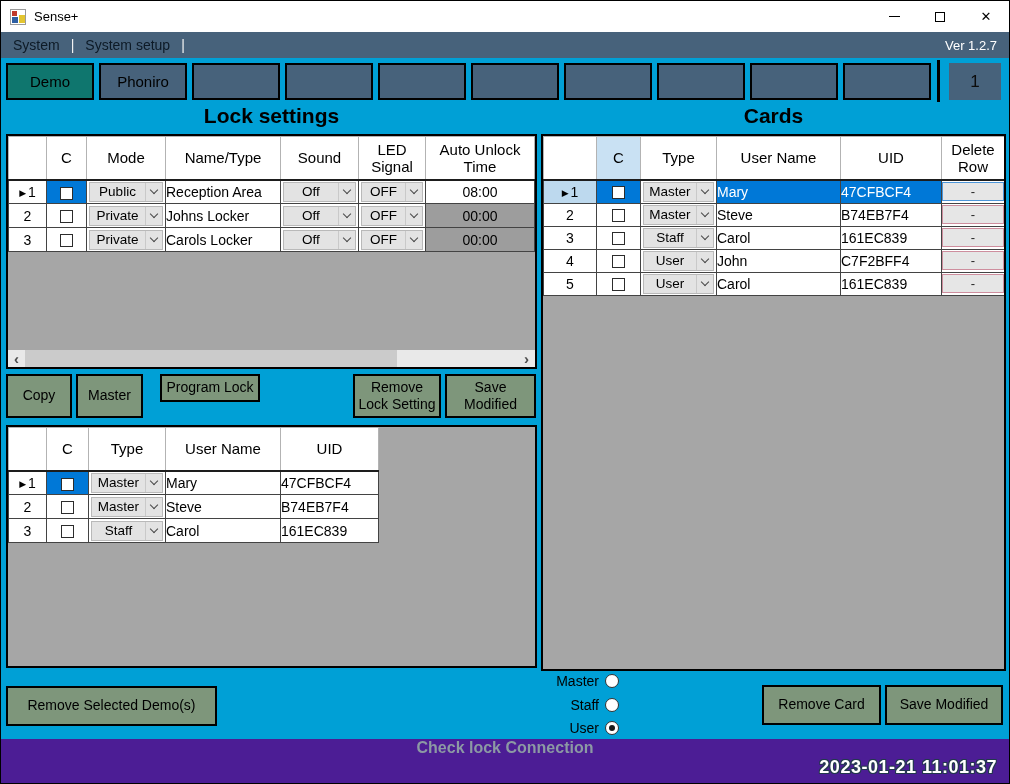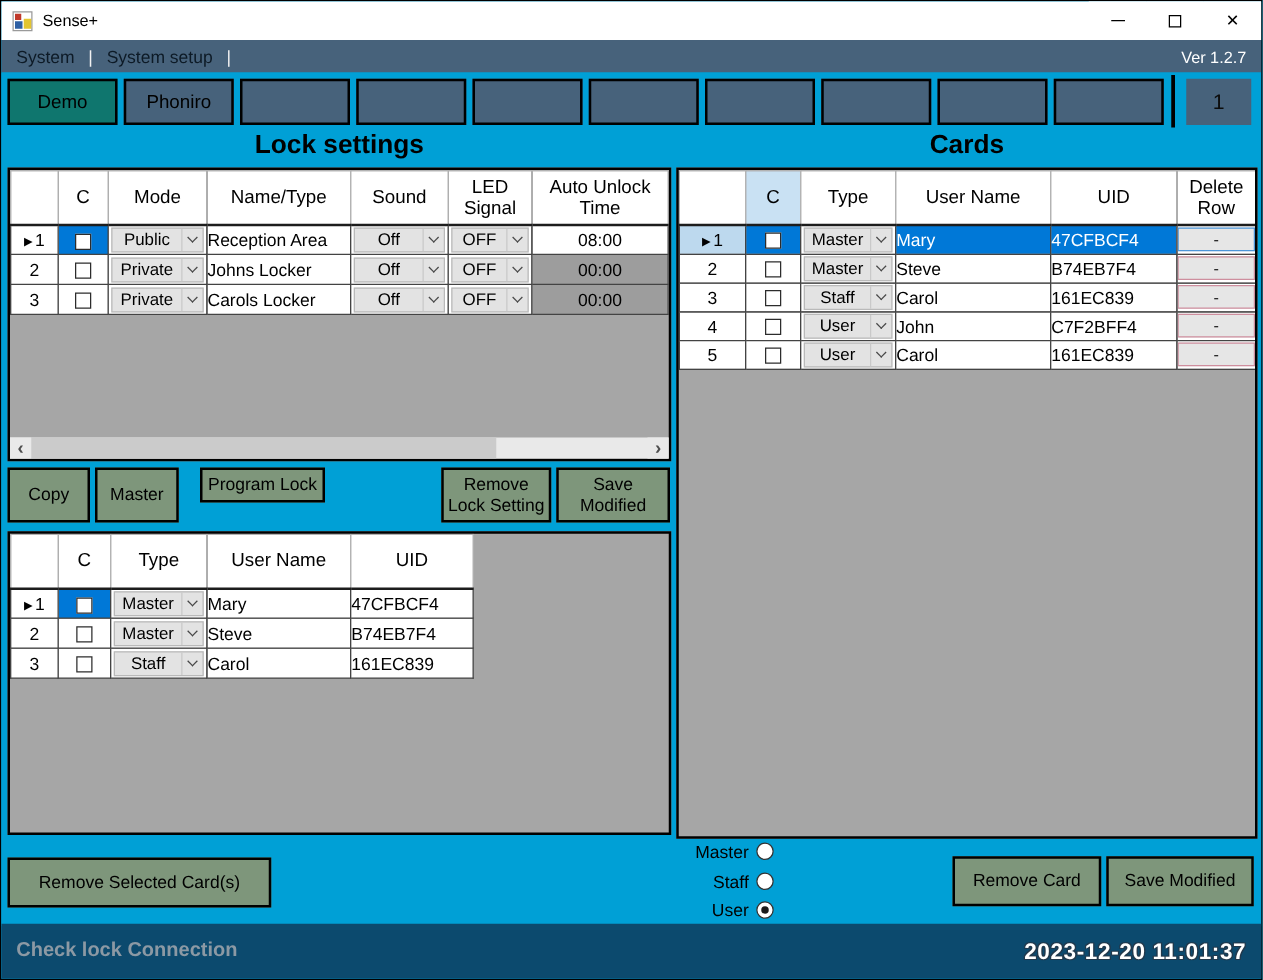--- a/index.html
+++ b/index.html
@@ -91,21 +91,21 @@
   .btn-removecard  { left: 761px; top: 627px; width: 119px; height: 40px; }
   .btn-savecards   { left: 884px; top: 627px; width: 118px; height: 40px; }
 
   
   .radio-row { position: absolute; left: 546px; width: 72px; height: 16px; display: flex; align-items: center; justify-content: flex-end; gap: 6px; font-size: 14px; color: #000; cursor: default; }
   .radio-master { top: 615px; } .radio-staff { top: 639px; } .radio-user { top: 662px; }
   .radio-circle { width: 14px; height: 14px; border-radius: 50%; background: #fff; border: 1px solid #333; position: relative; flex: 0 0 14px; }
   .radio-circle.on::after { content: ""; position: absolute; left: 3px; top: 3px; width: 6px; height: 6px; border-radius: 50%; background: #1a1a1a; }
 
   
-  .statusbar { position: absolute; bottom: 0; left: 0; right: 0; height: 44px; background: #0c4a6e; display: flex; align-items: center; padding: 0 12px; }
+  .statusbar { position: absolute; bottom: 0; left: 0; right: 0; height: 44px; background: #4c1d95; display: flex; align-items: center; padding: 0 12px; flex-direction: column; }
   .status-msg { color: #8c99a4; font-weight: bold; font-size: 16px; }
   .status-time { margin-left: auto; color: #fff; font-weight: bold; font-size: 18px; letter-spacing: 0.5px;
     text-shadow: -1px -1px 0 #22394c, 1px -1px 0 #22394c, -1px 1px 0 #22394c, 1px 1px 0 #22394c; }
 </style>
 </head>
 <body>
 
 <div class="window">
 
   <div class="titlebar">
@@ -466,37 +466,37 @@
           <td class="txt-cell">Carol</td>
           <td class="txt-cell">161EC839</td>
           <td class="delcell">
                 <button class="delbtn">-</button>
               </td>
         </tr>
       </tbody>
         </table>
     </div>
 
-    <button class="gbtn btn-remove-sel">Remove Selected Card(s)</button>
+    <button class="gbtn btn-remove-sel">Remove Selected Demo(s)</button>
 
     <div class="radio-row radio-master">
       <span>Master</span>
       <span class="radio-circle"></span>
     </div>
     <div class="radio-row radio-staff">
       <span>Staff</span>
       <span class="radio-circle"></span>
     </div>
     <div class="radio-row radio-user">
       <span>User</span>
       <span class="radio-circle on"></span>
     </div>
 
     <button class="gbtn btn-removecard">Remove Card</button>
     <button class="gbtn btn-savecards">Save Modified</button>
   </div>
 
   <div class="statusbar">
     <span class="status-msg">Check lock Connection</span>
-    <span class="status-time">2023-12-20 11:01:37</span>
+    <span class="status-time">2023-01-21 11:01:37</span>
   </div>
 
 </div>
 
 </body></html>

